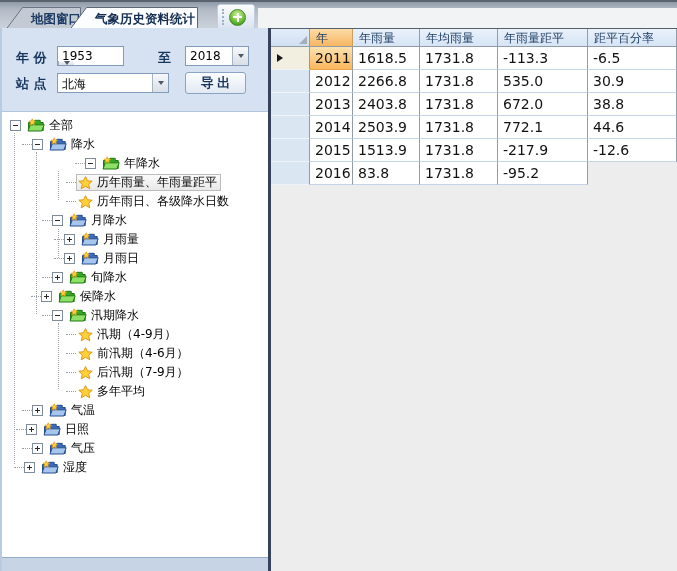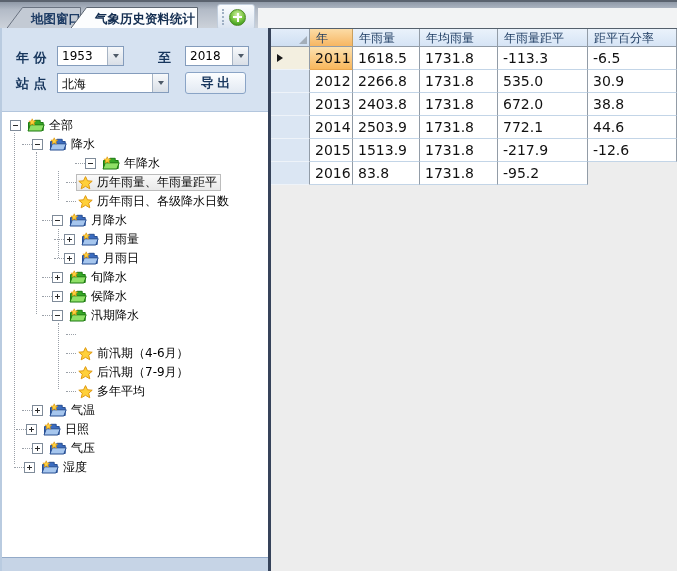--- a/index.html
+++ b/index.html
@@ -103,21 +103,21 @@
     <div class="add-tile">
       <span class="grip"></span>
       <span class="add-btn"></span>
     </div>
   </div>
 
   <div class="left-panel">
 
     <div class="controls">
       <span class="ctl-label" style="left:14px; top:21px;">年 份</span>
-      <div class="combo" style="left:55px; top:18px; width:67px;">
+      <div class="combo" style="left:55px; top:18px; width:67px;flex-direction:column;">
         <span class="combo-value">1953</span>
         <span class="combo-btn">
             <span class="caret"></span>
           </span>
       </div>
       <span class="ctl-label" style="left:156px; top:21px;">至</span>
       <div class="combo" style="left:183px; top:18px; width:64px;">
         <span class="combo-value">2018</span>
         <span class="combo-btn">
             <span class="caret"></span>
@@ -251,21 +251,21 @@
             <span class="nicon">
               <svg width="18" height="15" viewBox="0 0 18 15">
                 <path d="M1.5 4.5 h4.8 l1.6 -2.2 h5.3 v2.2 h3 v8 h-14.7 z" fill="#35a826" stroke="#1d7a12"></path>
                 <path d="M1 13 L3.3 6.8 H17.2 L14.8 13 Z" fill="#8fe067" stroke="#1d7a12"></path>
                 <polygon points="5.2,0.8 6.2,3 8.6,3.2 6.8,4.8 7.4,7.1 5.2,5.9 3.2,7.1 3.7,4.8 1.9,3.2 4.3,3" fill="#ffd23e" stroke="#df9a12" stroke-width="0.7"></polygon>
               </svg>
             </span>
             <span class="node-label">旬降水</span>
           </span>
         </div>
-        <div class="tree-row" style="padding-left: 40px;">
+        <div class="tree-row" style="padding-left: 29px;">
           <span class="stub"></span>
           <span class="expander plus"></span>
           <span class="node-content">
             <span class="nicon">
               <svg width="18" height="15" viewBox="0 0 18 15">
                 <path d="M1.5 4.5 h4.8 l1.6 -2.2 h5.3 v2.2 h3 v8 h-14.7 z" fill="#35a826" stroke="#1d7a12"></path>
                 <path d="M1 13 L3.3 6.8 H17.2 L14.8 13 Z" fill="#8fe067" stroke="#1d7a12"></path>
                 <polygon points="5.2,0.8 6.2,3 8.6,3.2 6.8,4.8 7.4,7.1 5.2,5.9 3.2,7.1 3.7,4.8 1.9,3.2 4.3,3" fill="#ffd23e" stroke="#df9a12" stroke-width="0.7"></polygon>
               </svg>
             </span>
@@ -281,20 +281,28 @@
                 <path d="M1.5 4.5 h4.8 l1.6 -2.2 h5.3 v2.2 h3 v8 h-14.7 z" fill="#35a826" stroke="#1d7a12"></path>
                 <path d="M1 13 L3.3 6.8 H17.2 L14.8 13 Z" fill="#8fe067" stroke="#1d7a12"></path>
                 <polygon points="5.2,0.8 6.2,3 8.6,3.2 6.8,4.8 7.4,7.1 5.2,5.9 3.2,7.1 3.7,4.8 1.9,3.2 4.3,3" fill="#ffd23e" stroke="#df9a12" stroke-width="0.7"></polygon>
               </svg>
             </span>
             <span class="node-label">汛期降水</span>
           </span>
         </div>
         <div class="tree-row" style="padding-left: 64px;">
           <span class="stub"></span>
+          <span class="node-content">
+            <span class="nicon">
+              <svg width="15" height="14" viewBox="0 0 15 14">
+                <polygon points="7.5,0.6 9.5,4.8 14.2,5.2 10.7,8.2 11.8,12.8 7.5,10.3 3.2,12.8 4.3,8.2 0.8,5.2 5.5,4.8" fill="#ffd03a" stroke="#df9a12"></polygon>
+              </svg>
+            </span>
+            <span class="node-label">汛期（4-9月）</span>
+          </span>
         </div>
         <div class="tree-row" style="padding-left: 64px;">
           <span class="stub"></span>
           <span class="node-content">
             <span class="nicon">
               <svg width="15" height="14" viewBox="0 0 15 14">
                 <polygon points="7.5,0.6 9.5,4.8 14.2,5.2 10.7,8.2 11.8,12.8 7.5,10.3 3.2,12.8 4.3,8.2 0.8,5.2 5.5,4.8" fill="#ffd03a" stroke="#df9a12"></polygon>
               </svg>
             </span>
             <span class="node-label">前汛期（4-6月）</span>

